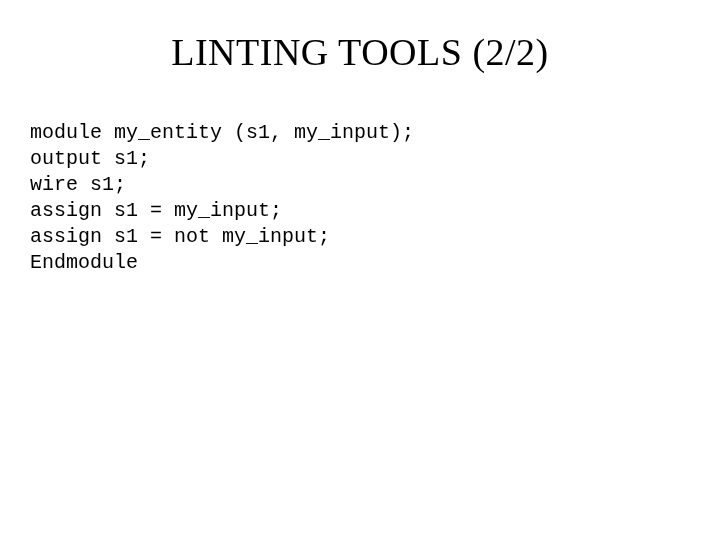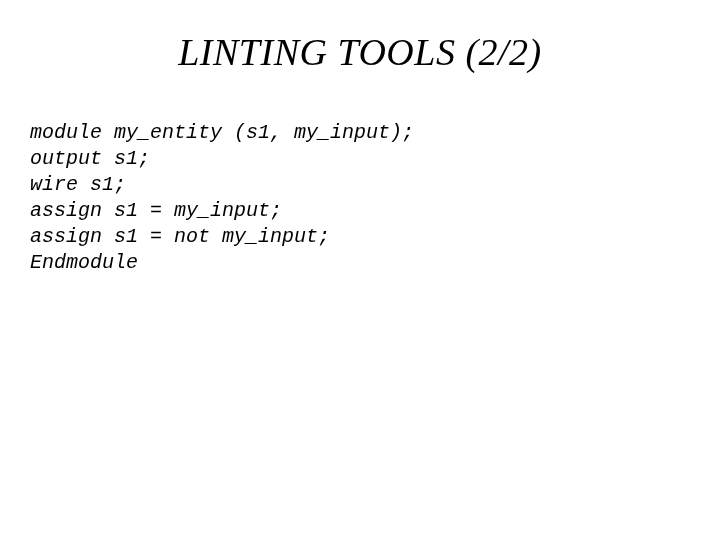--- a/index.html
+++ b/index.html
@@ -9,21 +9,20 @@
     height: 540px;
     background: #ffffff;
     font-family: "Times New Roman", Times, serif;
     color: #000000;
   }
   .slide {
     box-sizing: border-box;
     width: 720px;
     height: 540px;
     padding: 20px 30px 44px 30px;
-    font-style: italic;
   }
   .title {
     font-size: 38px;
     font-weight: normal;
     text-align: center;
     margin: 10px 0 20px 0;
     letter-spacing: 0.5px;
   }
   .code-block {
     font-family: "Courier New", Courier, monospace;

